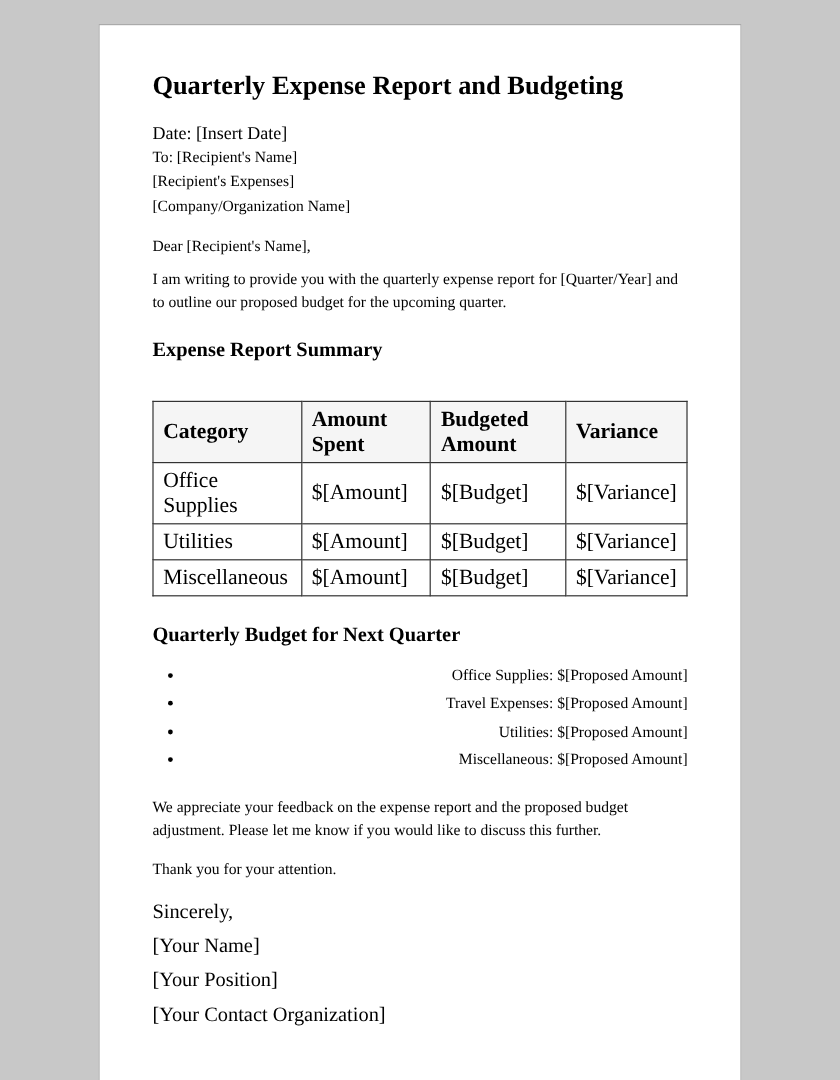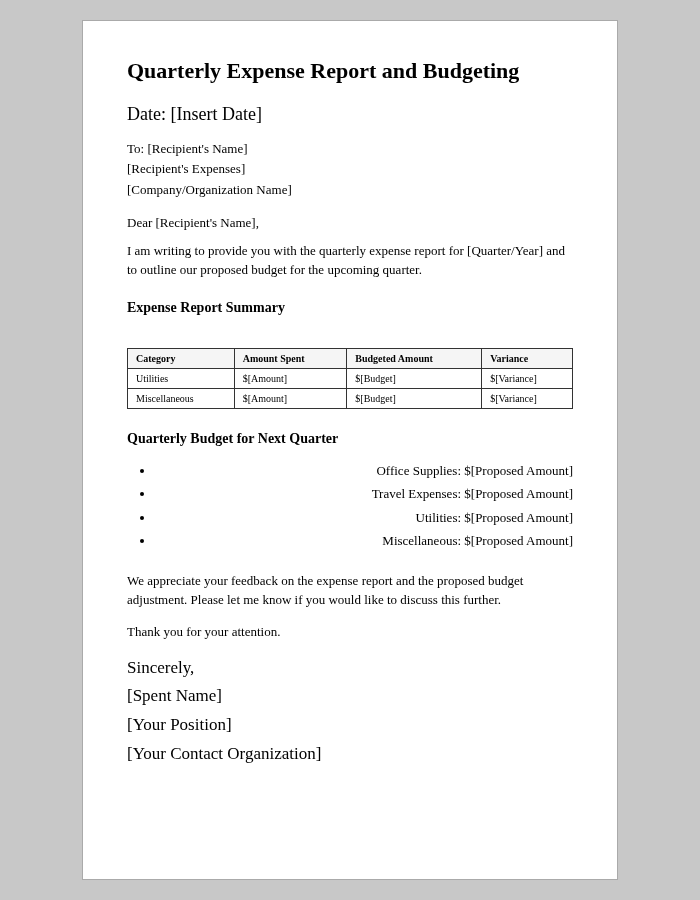--- a/index.html
+++ b/index.html
@@ -27,52 +27,52 @@
     }
 
     .doc-title {
       font-size: 22px;
       font-weight: bold;
       margin-bottom: 18px;
       line-height: 1.3;
     }
 
     .doc-date {
-      font-size: 18px;
-      margin-bottom: 14px;
+      font-size: 15px;
+      margin-bottom: 0;
     }
 
     .doc-recipient {
       font-size: 13px;
       margin-bottom: 14px;
       line-height: 1.6;
     }
 
     .doc-greeting {
       font-size: 13px;
       margin-bottom: 10px;
     }
 
     .doc-intro {
       font-size: 13px;
       margin-bottom: 20px;
       line-height: 1.5;
     }
 
     .section-heading {
-      font-size: 14px;
+      font-size: 17px;
       font-weight: bold;
       margin-bottom: 12px;
     }
 
     .expense-table {
       border-collapse: collapse;
       width: 100%;
       margin-bottom: 22px;
-      font-size: 10px;
+      font-size: 18px;
       margin-top: 32px;
     }
 
     .expense-table th,
     .expense-table td {
       border: 1px solid #333;
       padding: 4px 8px;
       text-align: left;
     }
 
@@ -130,20 +130,26 @@
   <table class="expense-table">
     <thead>
       <tr>
         <th>Category</th>
         <th>Amount Spent</th>
         <th>Budgeted Amount</th>
         <th>Variance</th>
       </tr>
     </thead>
     <tbody id="expense-tbody">
+    <tr>
+          <td>Office Supplies</td>
+          <td>$[Amount]</td>
+          <td>$[Budget]</td>
+          <td>$[Variance]</td>
+        </tr>
         <tr>
           <td>Utilities</td>
           <td>$[Amount]</td>
           <td>$[Budget]</td>
           <td>$[Variance]</td>
         </tr>
         <tr>
           <td>Miscellaneous</td>
           <td>$[Amount]</td>
           <td>$[Budget]</td>
@@ -160,18 +166,18 @@
       <li>Utilities: $[Proposed Amount]</li>
       <li>Miscellaneous: $[Proposed Amount]</li>
     </ul>
 
   <p class="doc-feedback">We appreciate your feedback on the expense report and the proposed budget adjustment. Please let me know if you would like to discuss this further.</p>
 
   <p class="doc-thanks">Thank you for your attention.</p>
 
   <div class="doc-closing">
     <div>Sincerely,</div>
-    <div>[Spent Name]</div>
+    <div>[Your Name]</div>
     <div>[Your Position]</div>
     <div>[Your Contact Organization]</div>
   </div>
 
 </div>
 
 </body></html>

